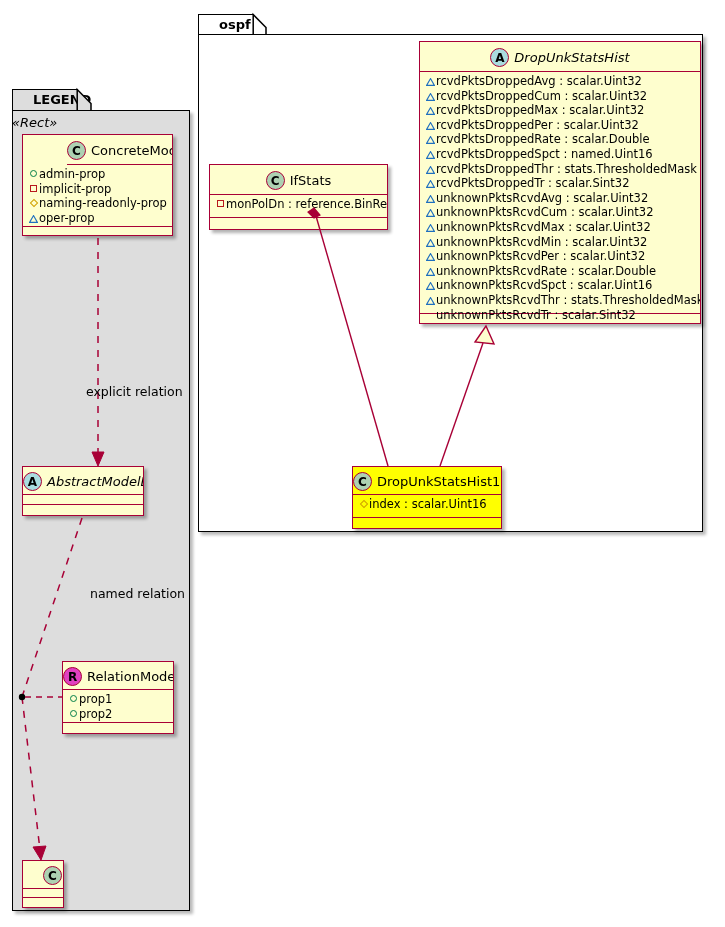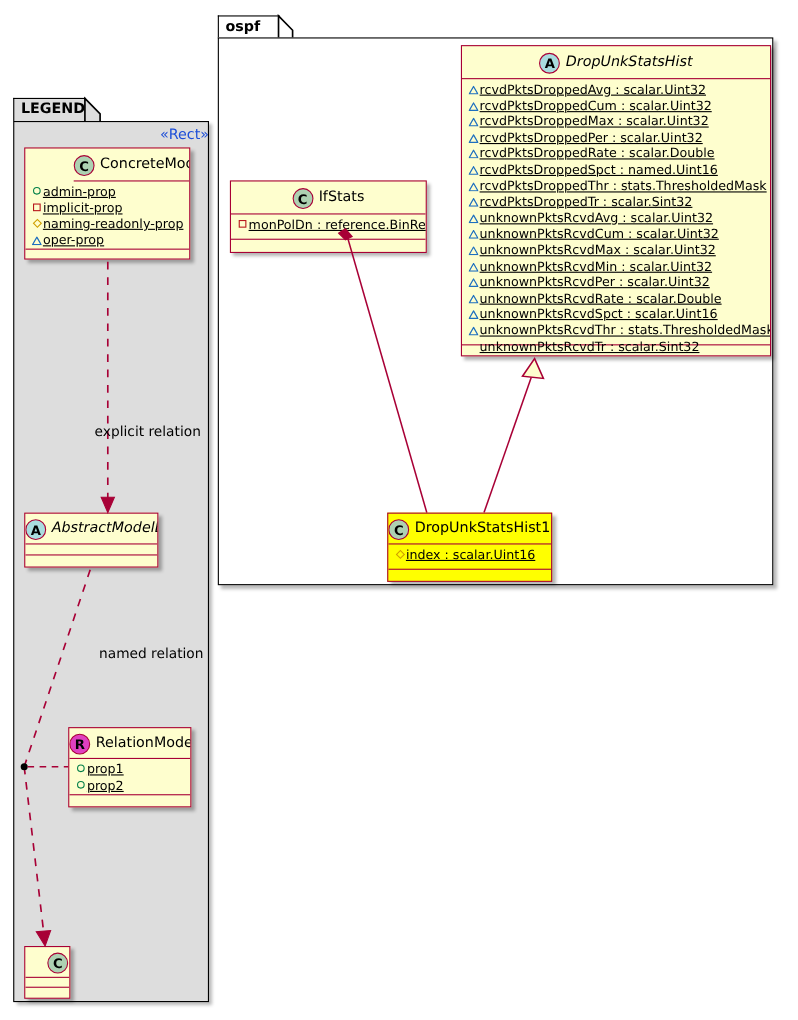--- a/index.html
+++ b/index.html
@@ -36,21 +36,21 @@
   .pkg-tab {
     position: absolute;
     box-sizing: border-box;
     border: 1.5px solid #000000;
     border-bottom: none;
     background: #ffffff;
     font-weight: bold;
     font-size: 13px;
     color: #000000;
     line-height: 18px;
-    padding: 1px 4px 0 6px;
+    padding: 1px 4px 0 20px;
     white-space: nowrap;
   }
   .pkg-tab.legend-tab { background: #dddddd; }
   .pkg-body {
     position: absolute;
     box-sizing: border-box;
     border: 1.5px solid #000000;
     background: #ffffff;
   }
   .pkg-body.legend-body {
@@ -62,21 +62,20 @@
   }
 
   
   .clsbox {
     position: absolute;
     box-sizing: border-box;
     border: 1.5px solid #A80036;
     background: #FEFECE;
     box-shadow: 3px 3px 3px rgba(0,0,0,0.30);
     overflow: hidden;
-    text-decoration: underline;
   }
   .clsbox.hl {
     background: #FFFF00;
     border: 1.5px solid #A80036;
   }
   .cls-title {
     box-sizing: border-box;
     border-bottom: 1.5px solid #A80036;
     text-align: center;
     white-space: nowrap;
@@ -123,23 +122,24 @@
     line-height: 19px;
     font-style: normal;
     box-sizing: border-box;
   }
   .badge.c { background: #ADD1B2; border: 1.5px solid #A80036; color: #000000; }
   .badge.a { background: #A9DCDF; border: 1.5px solid #A80036; color: #000000; }
   .badge.r { background: #E040C0; border: 1.5px solid #A80036; color: #000000; }
 
   .stereo {
     position: absolute;
-    text-align: right;
+    text-align: left;
+    font-style: italic;
     font-size: 13px;
-    color: #1d4ed8;
+    color: #000000;
     white-space: nowrap;
   }
 
   
   .m-circle {
     display:inline-block; width:7px; height:7px; border-radius:50%;
     border:1.2px solid #038048; background: transparent; box-sizing:border-box;
     position:relative; top:-1px;
   }
   .m-square {

